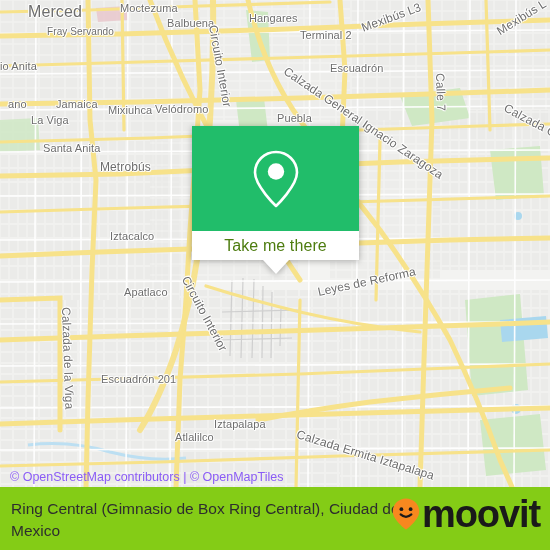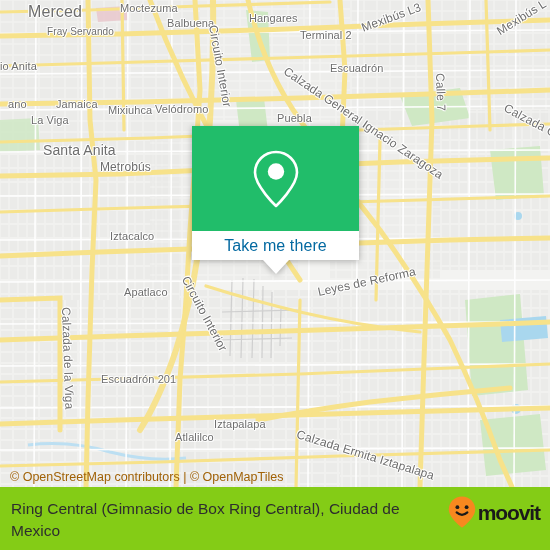--- a/index.html
+++ b/index.html
@@ -62,21 +62,21 @@
     justify-content: center;
   }
   #popup-white {
     background: #ffffff;
     height: 29px;
     display: flex;
     align-items: center;
     justify-content: center;
   }
   #popup-label {
-    color: #0369a1;
+    color: #4d7c0f;
     font-size: 16px;
     font-family: "Liberation Sans", sans-serif;
     letter-spacing: .1px;
   }
   #popup-tail {
     position: absolute;
     left: 50%;
     transform: translateX(-50%);
     top: 134px;
     width: 0; height: 0;
@@ -84,21 +84,21 @@
     border-right: 13px solid transparent;
     border-top: 14px solid #ffffff;
   }
 
   
   #attribution {
     position: absolute;
     left: 10px;
     top: 470px;
     font-size: 12.5px;
-    color: #a16207;
+    color: #8b5cf6;
     font-family: "Liberation Sans", sans-serif;
     z-index: 50;
     white-space: nowrap;
   }
 
   
   #footer {
     position: absolute;
     left: 0; top: 487px;
     width: 550px; height: 63px;
@@ -117,21 +117,21 @@
   }
   #moovit-logo {
     position: absolute;
     right: 10px;
     top: 8px;
     display: flex;
     align-items: center;
     gap: 1px;
   }
   #moovit-wordmark {
-    font-size: 21px;
+    font-size: 38px;
     font-weight: bold;
     color: #1a1a1a;
     letter-spacing: -1.1px;
     font-family: "Liberation Sans", sans-serif;
     line-height: 1;
   }
 </style>
 </head>
 <body>
 
@@ -263,21 +263,21 @@
       <div class="map-label road" style="left: 440px; top: 66px; font-size: 12px; transform: rotate(88deg);">Calle 7</div>
       <div class="map-label road" style="left: 285px; top: 63px; font-size: 12px; transform: rotate(34deg);">Calzada General Ignacio Zaragoza</div>
       <div class="map-label road" style="left: 0px; top: 60px; font-size: 11px; transform: rotate(0deg);">io Anita</div>
       <div class="map-label road" style="left: 213px; top: 18px; font-size: 12px; transform: rotate(80deg);">Circuito Interior</div>
       <div class="map-label road" style="left: 56px; top: 98px; font-size: 11px; transform: rotate(0deg);">Jamaica</div>
       <div class="map-label road" style="left: 108px; top: 104px; font-size: 11px; transform: rotate(0deg);">Mixiuhca</div>
       <div class="map-label road" style="left: 155px; top: 103px; font-size: 11px; transform: rotate(0deg);">Velódromo</div>
       <div class="map-label road" style="left: 277px; top: 112px; font-size: 11px; transform: rotate(0deg);">Puebla</div>
       <div class="map-label road" style="left: 0px; top: 98px; font-size: 11px; transform: rotate(0deg); margin-left: 8px;">ano</div>
       <div class="map-label road" style="left: 31px; top: 114px; font-size: 11px; transform: rotate(0deg);">La Viga</div>
-      <div class="map-label road" style="left: 43px; top: 142px; font-size: 14px; transform: rotate(0deg);">Santa Anita</div>
+      <div class="map-label road" style="left: 43px; top: 142px; font-size: 11px; transform: rotate(0deg);">Santa Anita</div>
       <div class="map-label road" style="left: 100px; top: 160px; font-size: 12px; transform: rotate(0deg);">Metrobús</div>
       <div class="map-label road" style="left: 505px; top: 100px; font-size: 12px; transform: rotate(28deg);">Calzada G</div>
       <div class="map-label road" style="left: 110px; top: 230px; font-size: 11px; transform: rotate(0deg);">Iztacalco</div>
       <div class="map-label road" style="left: 318px; top: 285px; font-size: 12px; transform: rotate(-12deg);">Leyes de Reforma</div>
       <div class="map-label road" style="left: 124px; top: 286px; font-size: 11px; transform: rotate(0deg);">Apatlaco</div>
       <div class="map-label road" style="left: 185px; top: 270px; font-size: 12px; transform: rotate(62deg);">Circuito Interior</div>
       <div class="map-label road" style="left: 66px; top: 300px; font-size: 12px; transform: rotate(88deg);">Calzada de la Viga</div>
       <div class="map-label road" style="left: 101px; top: 373px; font-size: 11px; transform: rotate(0deg);">Escuadrón 201</div>
       <div class="map-label road" style="left: 214px; top: 418px; font-size: 11px; transform: rotate(0deg);">Iztapalapa</div>
       <div class="map-label road" style="left: 175px; top: 431px; font-size: 11px; transform: rotate(0deg);">Atlalilco</div>

